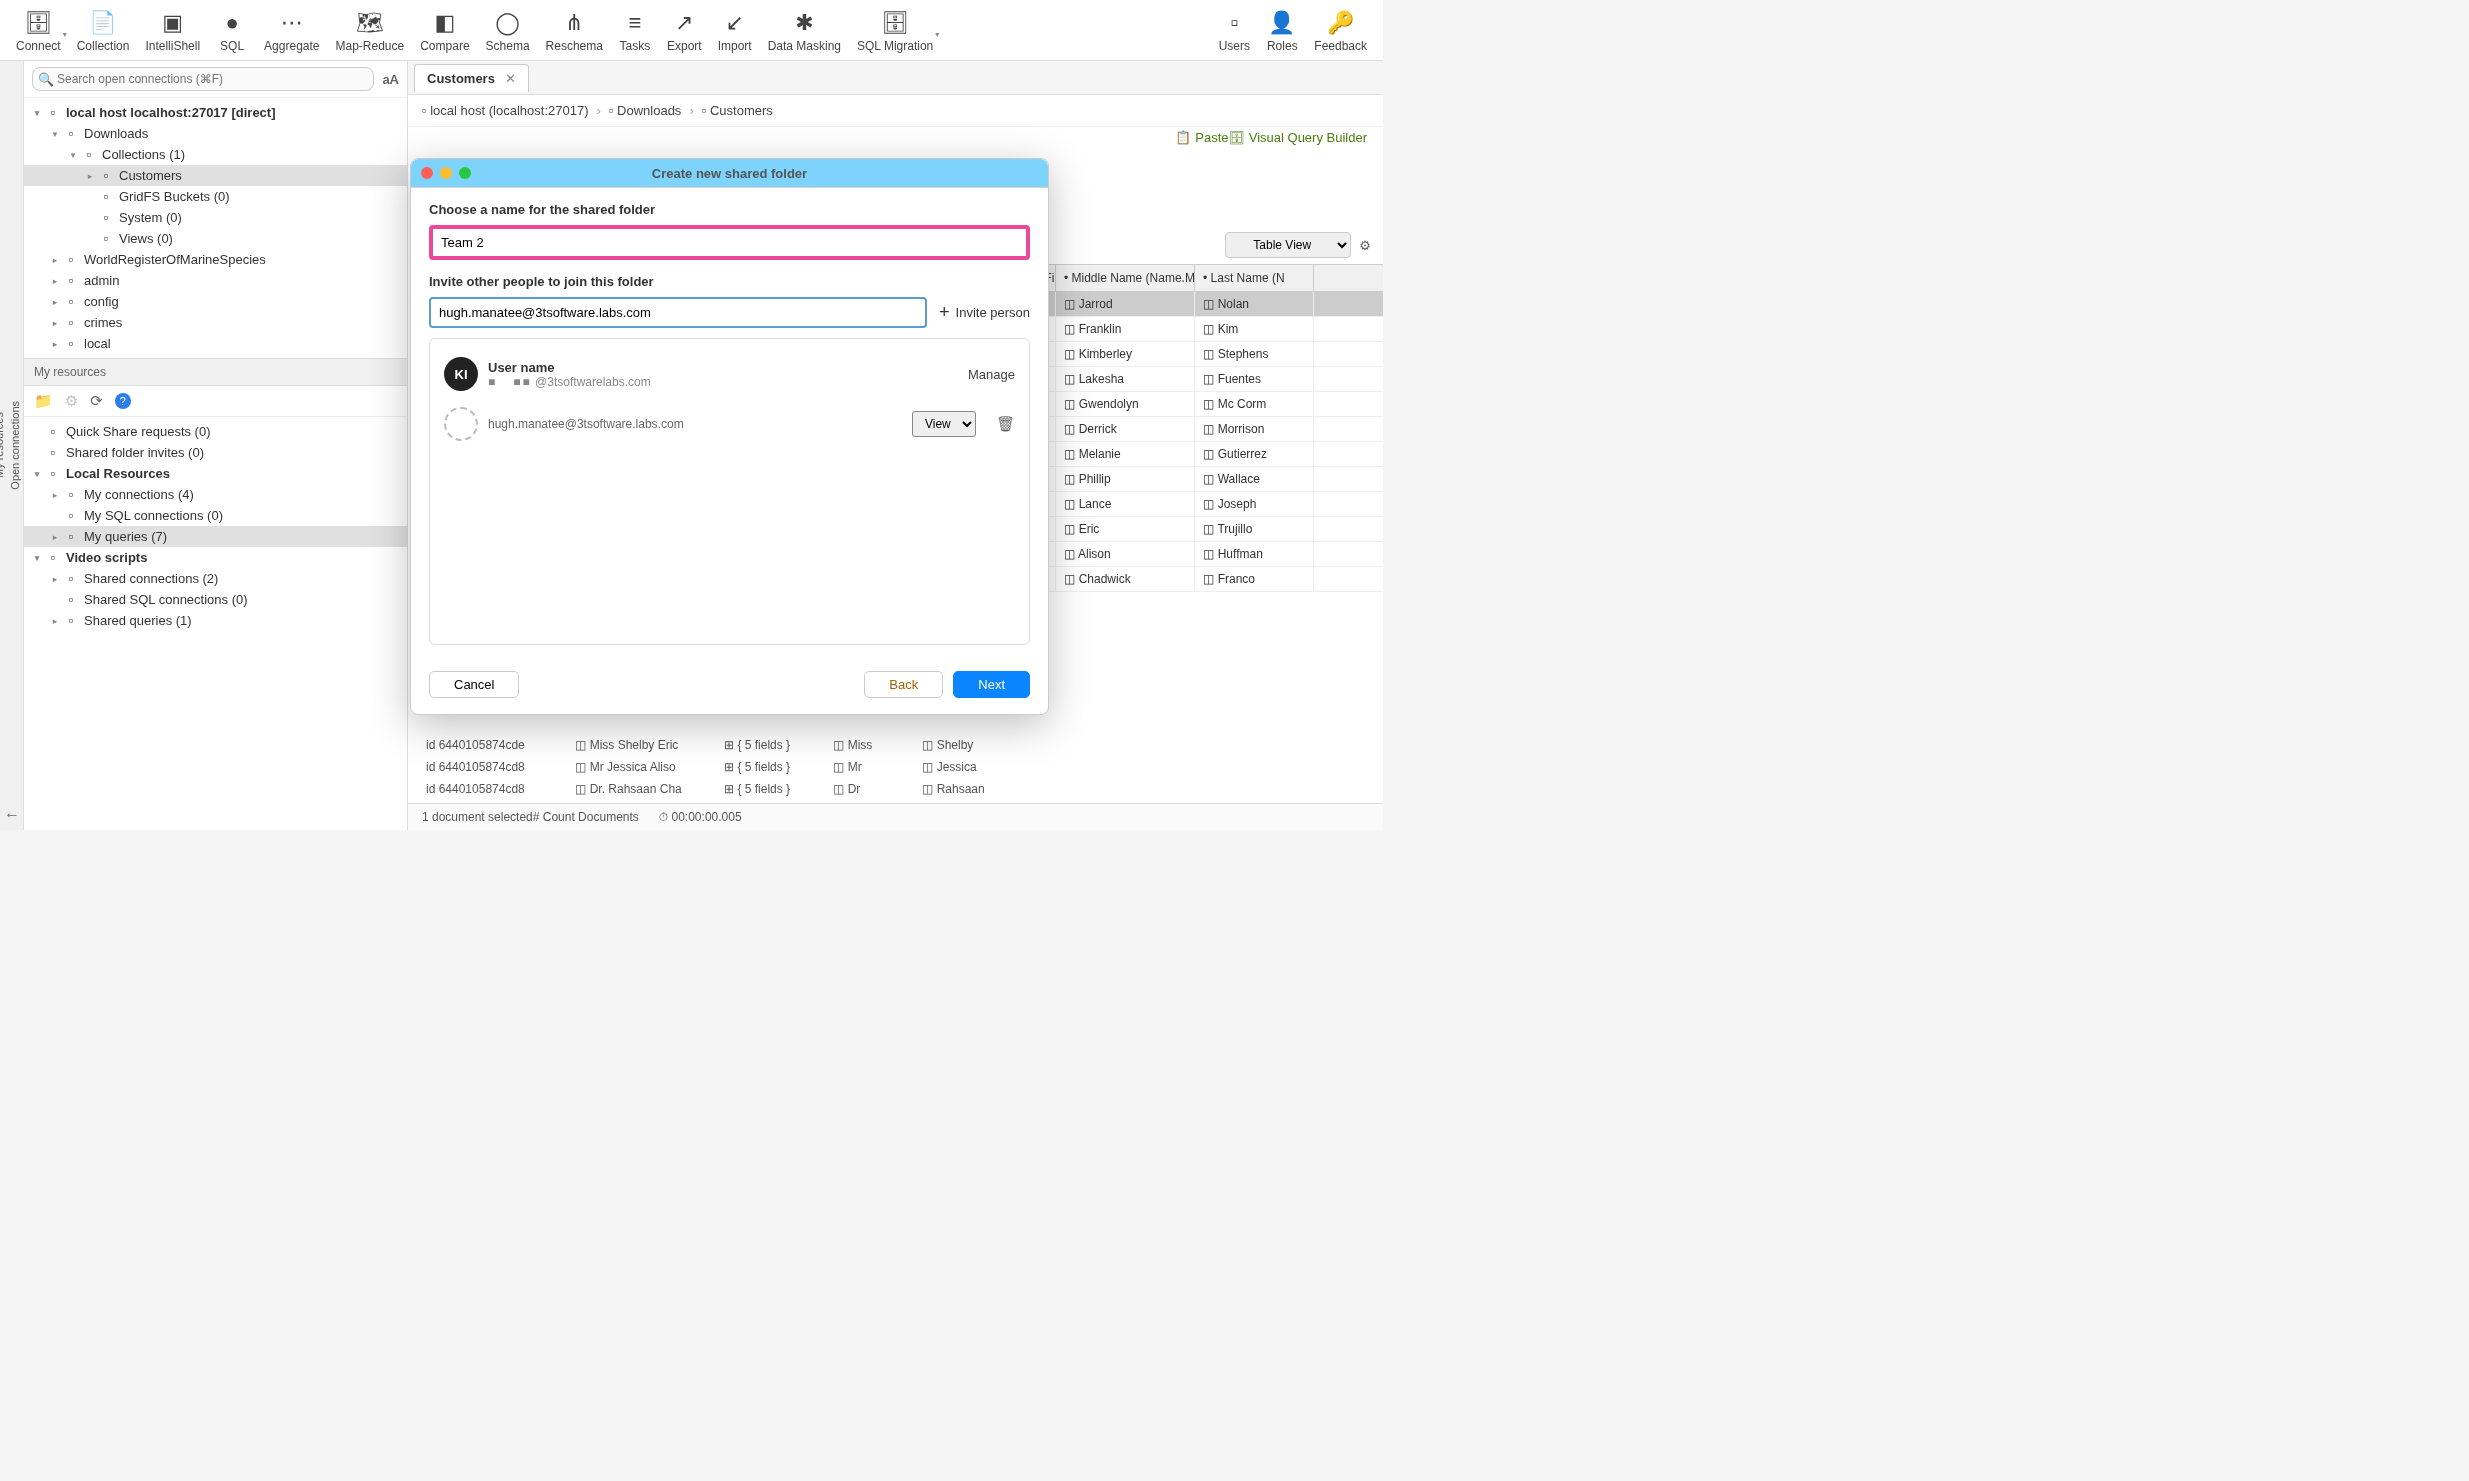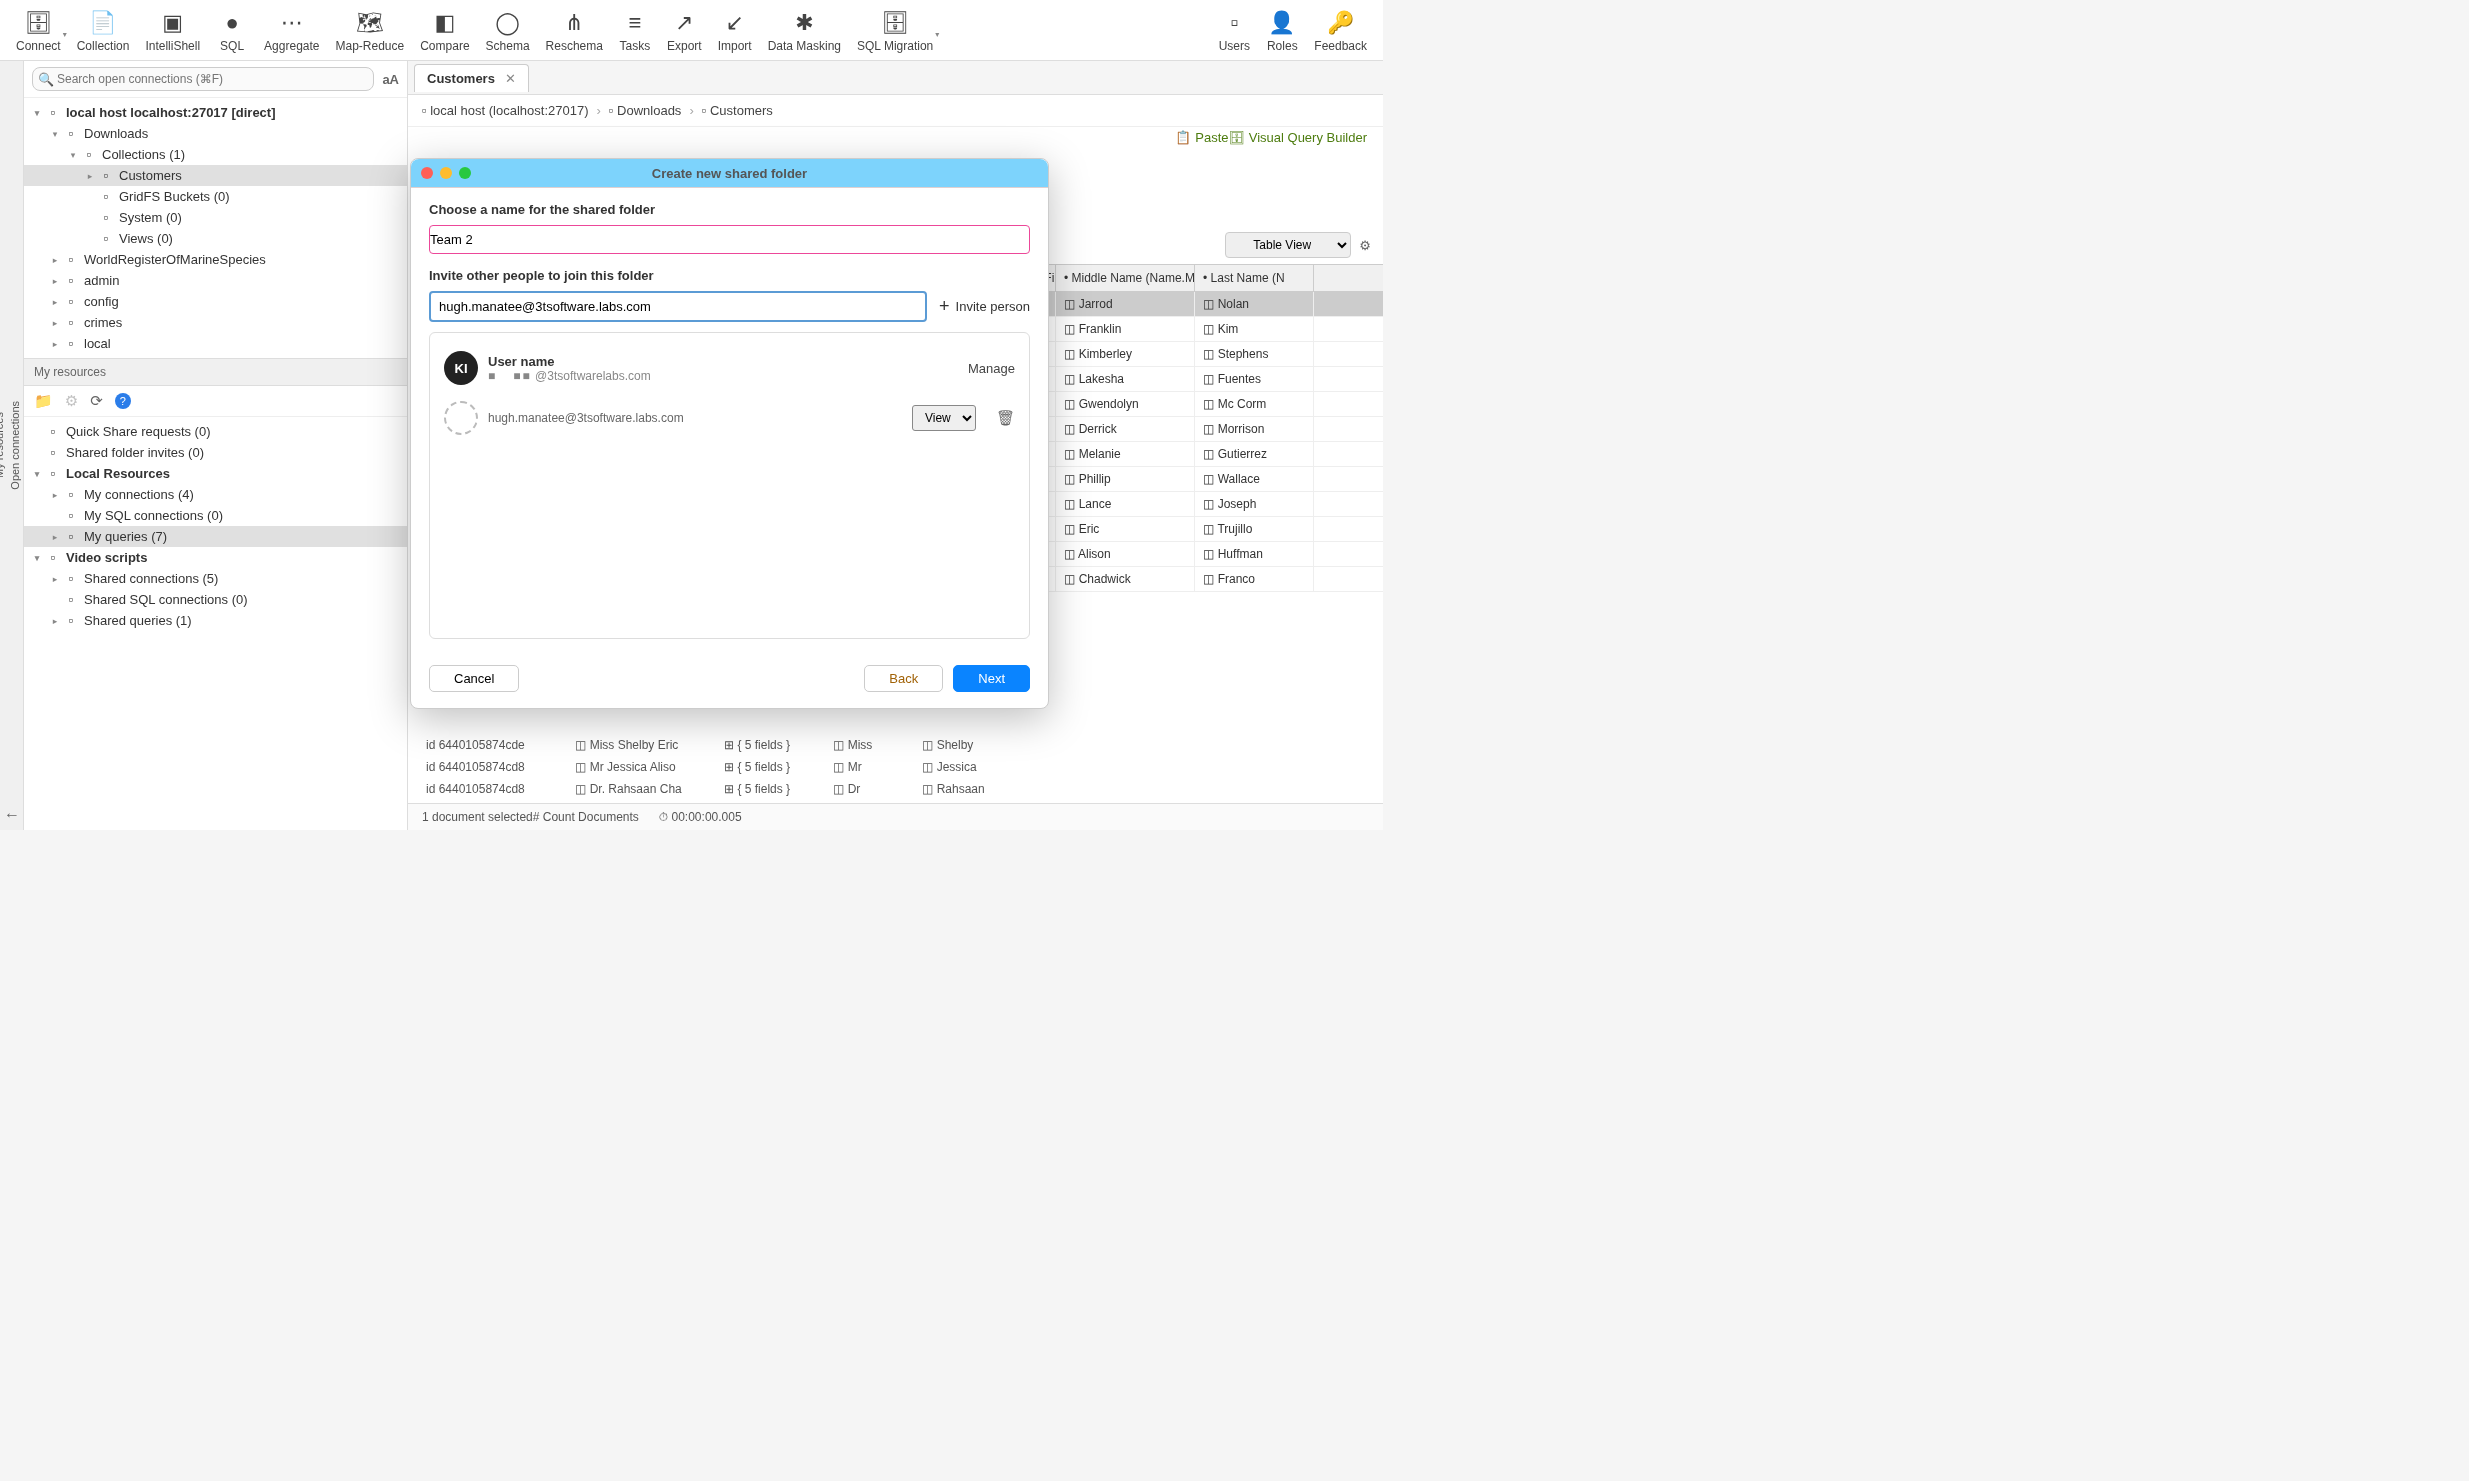--- a/index.html
+++ b/index.html
@@ -45,21 +45,21 @@
 .status .right{display:flex;gap:20px;align-items:center}
 
 .dialog{position:absolute;left:410px;top:158px;width:639px;background:#fff;border:1px solid #ccc;border-radius:8px;box-shadow:0 10px 40px rgba(0,0,0,0.25);z-index:100}
 .titlebar{display:flex;align-items:center;padding:8px 10px;background:#7dd3fc;border-bottom:1px solid #e0d0d0;border-radius:8px 8px 0 0;position:relative}
 .traffic{display:flex;gap:7px}
 .traffic span{width:12px;height:12px;border-radius:50%}
 .tr-r{background:#ff5f57}.tr-y{background:#febc2e}.tr-g{background:#28c840}
 .titlebar .ttl{position:absolute;left:0;right:0;text-align:center;font-weight:bold;color:#555;pointer-events:none}
 .dlg-body{padding:14px 18px}
 .dlg-body h4{font-size:13px;margin-bottom:8px;color:#333}
-.dlg-body .tin{width:100%;border:1px solid #ec4899;border-radius:4px;padding:6px 0;margin-bottom:14px;font-size:13px}
+.dlg-body .tin{width:100%;border:4px solid #ec4899;border-radius:4px;padding:6px 8px;margin-bottom:14px;font-size:13px}
 .invite-row{display:flex;gap:12px;align-items:center;margin-bottom:10px}
 .invite-row input{flex:1;border:2px solid #5b9bd5;border-radius:4px;padding:6px 8px;font-size:13px;outline:none}
 .invite-btn{display:flex;align-items:center;gap:6px;color:#333;cursor:pointer;font-size:13px}
 .invite-btn::before{content:"+";font-size:18px;font-weight:300}
 .members{border:1px solid #ddd;border-radius:6px;min-height:307px;padding:10px}
 .member{display:flex;align-items:center;gap:10px;padding:8px 4px}
 .avatar{width:34px;height:34px;border-radius:50%;background:#222;color:#fff;display:flex;align-items:center;justify-content:center;font-size:13px;font-weight:bold}
 .avatar.dash{background:#fff;border:2px dashed #bbb;color:transparent}
 .member .info{flex:1}
 .member .nm{font-weight:bold;font-size:13px}
@@ -266,21 +266,21 @@
           <span>My queries (7)</span>
         </div>
         <div class="tree-row bold" style="padding-left: 6px;">
           <span class="arr">▾</span>
           <span class="ico">▫</span>
           <span>Video scripts</span>
         </div>
         <div class="tree-row" style="padding-left: 24px;">
           <span class="arr">▸</span>
           <span class="ico">▫</span>
-          <span>Shared connections (5)</span>
+          <span>Shared connections (2)</span>
         </div>
         <div class="tree-row" style="padding-left: 24px;">
           <span class="arr"></span>
           <span class="ico">▫</span>
           <span>Shared SQL connections (0)</span>
         </div>
         <div class="tree-row" style="padding-left: 24px;">
           <span class="arr">▸</span>
           <span class="ico">▫</span>
           <span>Shared queries (1)</span>

